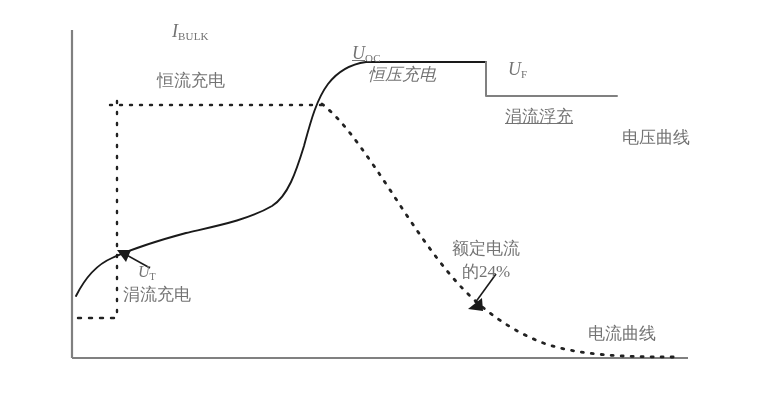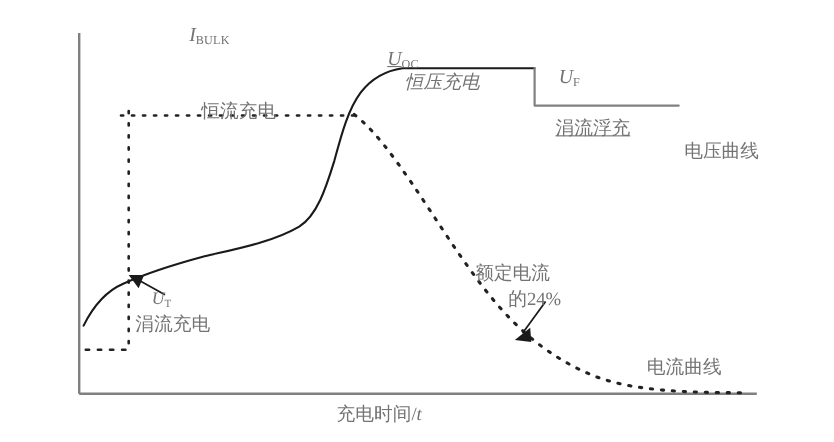--- a/index.html
+++ b/index.html
@@ -100,38 +100,37 @@
     </g>
 
     <g>
       <line x1="150" y1="268" x2="123" y2="253" stroke="#1a1a1a" stroke-width="1.6"></line>
       <polygon points="117,250 131,250 126,262" fill="#1a1a1a"></polygon>
       <line x1="496" y1="274" x2="475" y2="303" stroke="#1a1a1a" stroke-width="1.6"></line>
       <polygon points="468,309 482,298 483,311" fill="#1a1a1a"></polygon>
     </g>
   </svg>
 
-  <div class="lbl cn" id="x-axis-title"><span>充电时间/</span><i>t</i></div>
 
   <div class="lbl math" style="left:172px; top:22px;"><span>I</span><sub>BULK</sub></div>
 
   <div class="lbl math" style="left:352px; top:44px;text-decoration:underline;"><span>U</span><sub>OC</sub></div>
 
   <div class="lbl math" style="left:508px; top:60px;"><span>U</span><sub>F</sub></div>
 
   <div class="lbl math math-small" style="left:138px; top:264px;"><span>U</span><sub>T</sub></div>
 
-  <div class="lbl cn" style="left:183px; top:72px;margin-top:20px;">恒流充电</div>
+  <div class="lbl cn" style="left:157px; top:72px;">恒流充电</div>
 
   <div class="lbl cn" style="left:368px; top:66px;font-style:italic;">恒压充电</div>
 
   <div class="lbl cn" style="left:123px; top:286px;">涓流充电</div>
 
   <div class="lbl cn" style="left:505px; top:108px;text-decoration:underline;">涓流浮充</div>
 
-  <div class="lbl cn" style="left:432px; top:240px;">额定电流</div>
+  <div class="lbl cn" style="left:452px; top:240px;">额定电流</div>
   <div class="lbl cn" style="left:462px; top:263px;"><span>的</span><span class="pct">24%</span></div>
 
   <div class="lbl cn" style="left:622px; top:85px;margin-top:44px;">电压曲线</div>
 
   <div class="lbl cn" style="left:588px; top:325px;">电流曲线</div>
 
 </div>
 
 </body></html>

